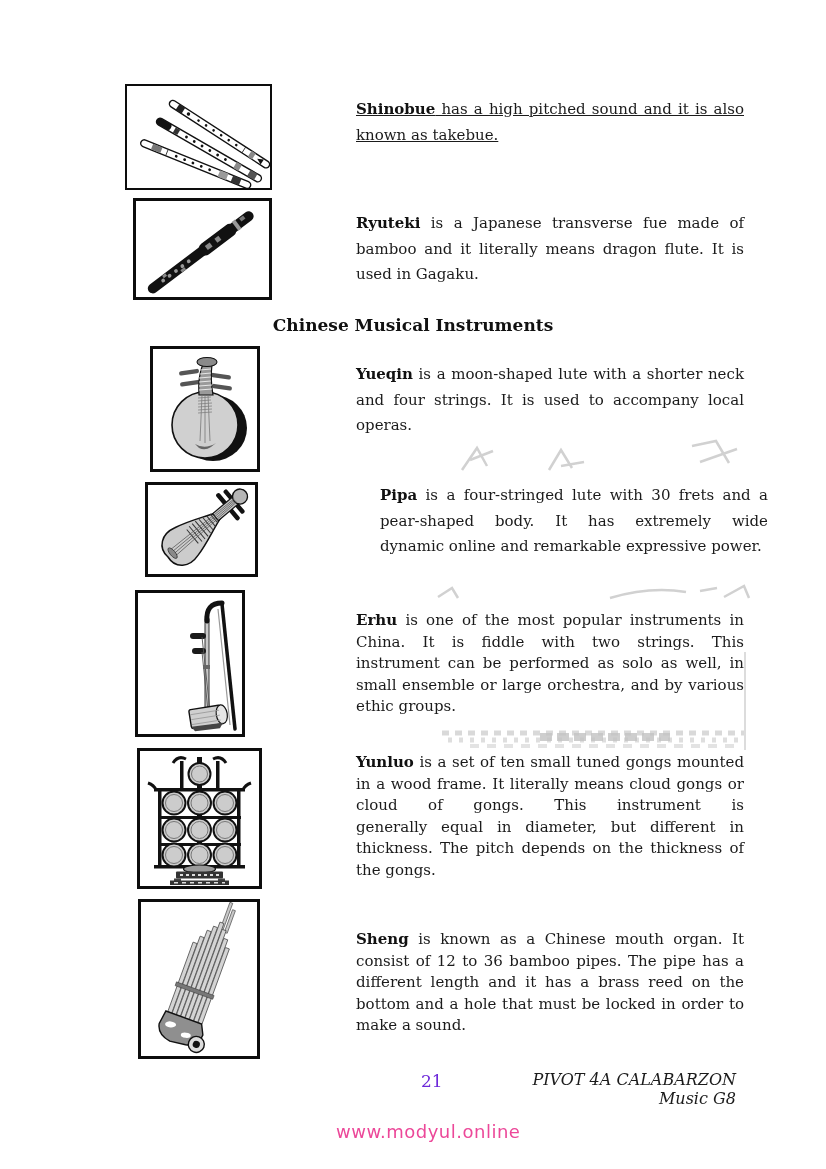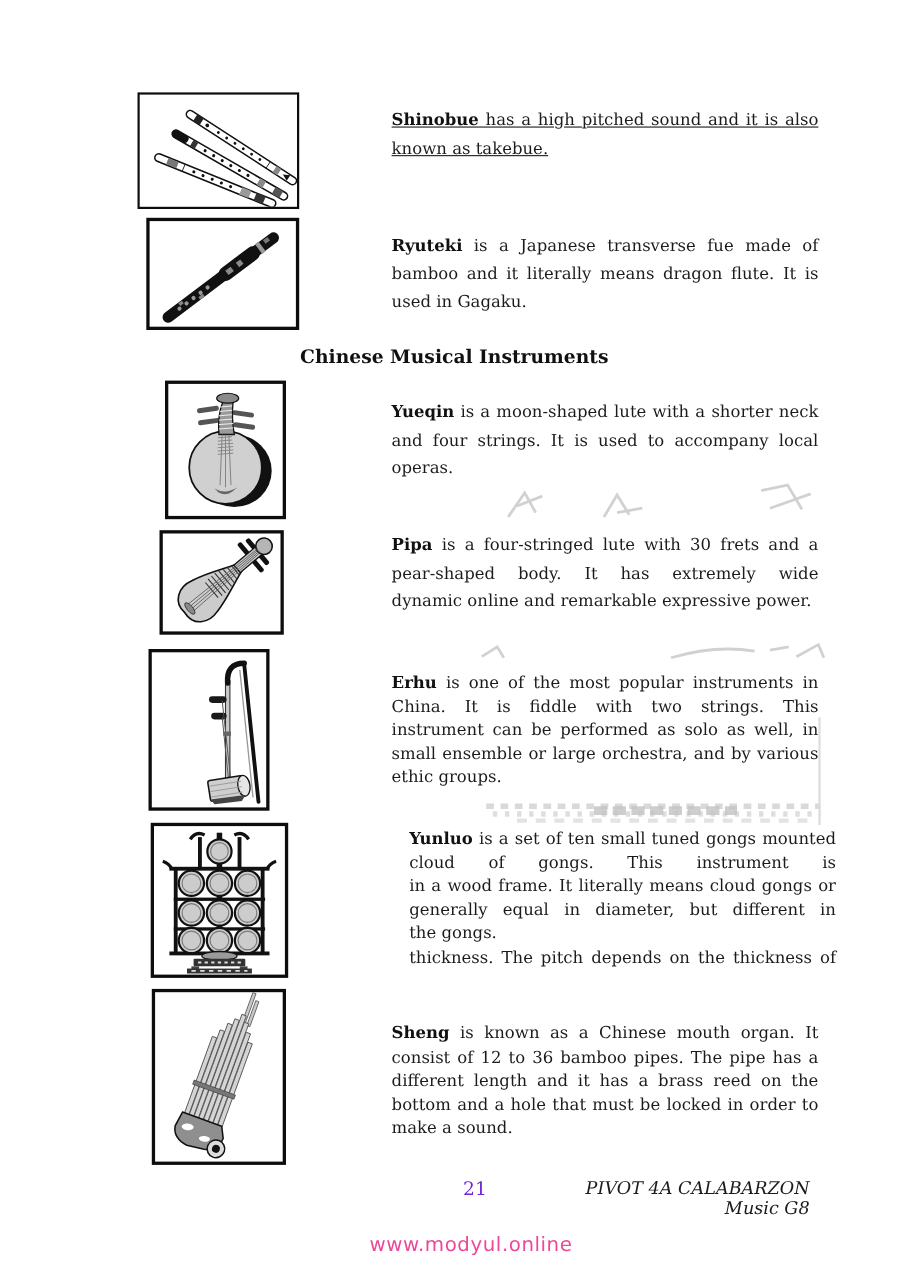--- a/index.html
+++ b/index.html
@@ -164,21 +164,21 @@
         <g stroke="#555" stroke-width="0.7">
           <line x1="88" y1="-2" x2="7" y2="-4"></line>
             <line x1="88" y1="-0.7" x2="7" y2="-1.3"></line>
           <line x1="88" y1="0.7" x2="7" y2="1.3"></line>
             <line x1="88" y1="2" x2="7" y2="4"></line>
         </g>
         <ellipse cx="6" cy="0" rx="2.6" ry="6.5" fill="#8a8a8a" stroke="#333" stroke-width="0.8"></ellipse>
       </g>
     </svg>
   </div>
-  <div class="para loose" style="top:483px;">
+  <div class="para loose" style="top:483px;margin-left:24px;">
     <div class="ln"><b>Pipa</b><span> is a four-stringed lute with 30 frets and a</span></div>
     <div class="ln">pear-shaped body. It has extremely wide</div>
     <div class="ln last">dynamic online and remarkable expressive power.</div>
   </div>
 
   <div class="imgbox" style="left:135px;top:590px;width:110px;height:147px;">
     <svg width="104" height="141" viewBox="0 0 104 141">
       <path d="M80,16 L92,132" stroke="#999" stroke-width="1.2"></path>
       <path d="M84,11 L97,136" stroke="#111" stroke-width="3.5" stroke-linecap="round"></path>
       <rect x="67" y="26" width="4" height="96" fill="#c9c9c9" stroke="#333" stroke-width="1"></rect>
@@ -245,27 +245,27 @@
       </g>
       <ellipse cx="59.5" cy="118" rx="16" ry="4" fill="#9a9a9a" stroke="#111" stroke-width="1.2"></ellipse>
       <rect x="36" y="120.5" width="47" height="7" rx="1" fill="#333"></rect>
       <line x1="40" y1="124" x2="79" y2="124" stroke="#ddd" stroke-width="2" stroke-dasharray="3 3"></line>
       <rect x="34" y="127.5" width="7" height="6" fill="#444"></rect>
       <rect x="78" y="127.5" width="7" height="6" fill="#444"></rect>
       <rect x="30" y="129.5" width="59" height="4.5" fill="#333"></rect>
       <line x1="34" y1="131.7" x2="85" y2="131.7" stroke="#ddd" stroke-width="1.6" stroke-dasharray="4 4"></line>
     </svg>
   </div>
-  <div class="para tight" style="top:752px;margin-left:16px;">
+  <div class="para tight" style="top:752px;">
     <div class="ln"><b>Yunluo</b><span> is a set of ten small tuned gongs mounted</span></div>
+    <div class="ln">in a wood frame. It literally means cloud gongs or</div>
     <div class="ln">cloud of gongs. This instrument is</div>
-    <div class="ln">in a wood frame. It literally means cloud gongs or</div>
     <div class="ln">generally equal in diameter, but different in</div>
+    <div class="ln">thickness. The pitch depends on the thickness of</div>
     <div class="ln last">the gongs.</div>
-    <div class="ln">thickness. The pitch depends on the thickness of</div>
   </div>
 
   <div class="imgbox" style="left:138px;top:899px;width:122px;height:160px;">
     <svg width="116" height="154" viewBox="0 0 116 154">
       <g transform="translate(56,82) rotate(20)">
         <rect x="3" y="-88" width="3" height="28" fill="#c9c9c9" stroke="#555" stroke-width="0.7"></rect>
         <rect x="8" y="-82" width="3" height="24" fill="#c9c9c9" stroke="#555" stroke-width="0.7"></rect>
         <rect x="-18" y="-38" width="4.2" height="74" fill="#d4d4d4" stroke="#555" stroke-width="0.8"></rect>
         <rect x="-13.4" y="-46" width="4.2" height="82" fill="#d4d4d4" stroke="#555" stroke-width="0.8"></rect>
         <rect x="-8.8" y="-54" width="4.2" height="90" fill="#d4d4d4" stroke="#555" stroke-width="0.8"></rect>

